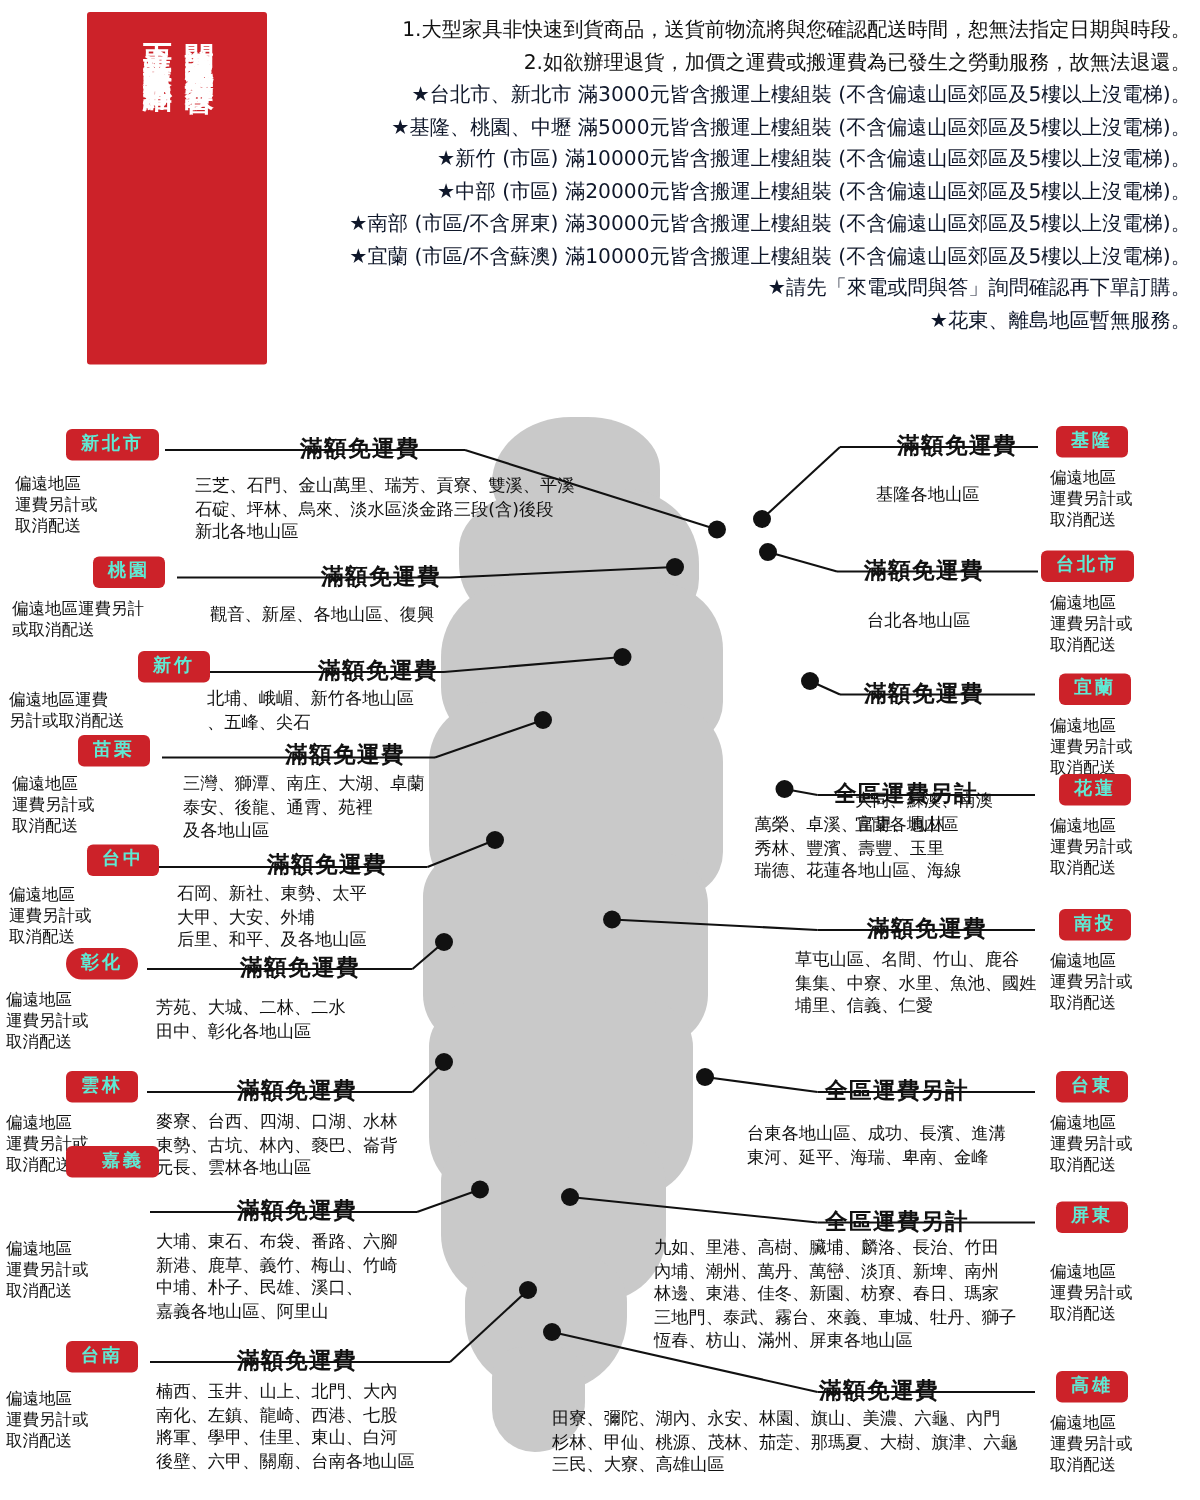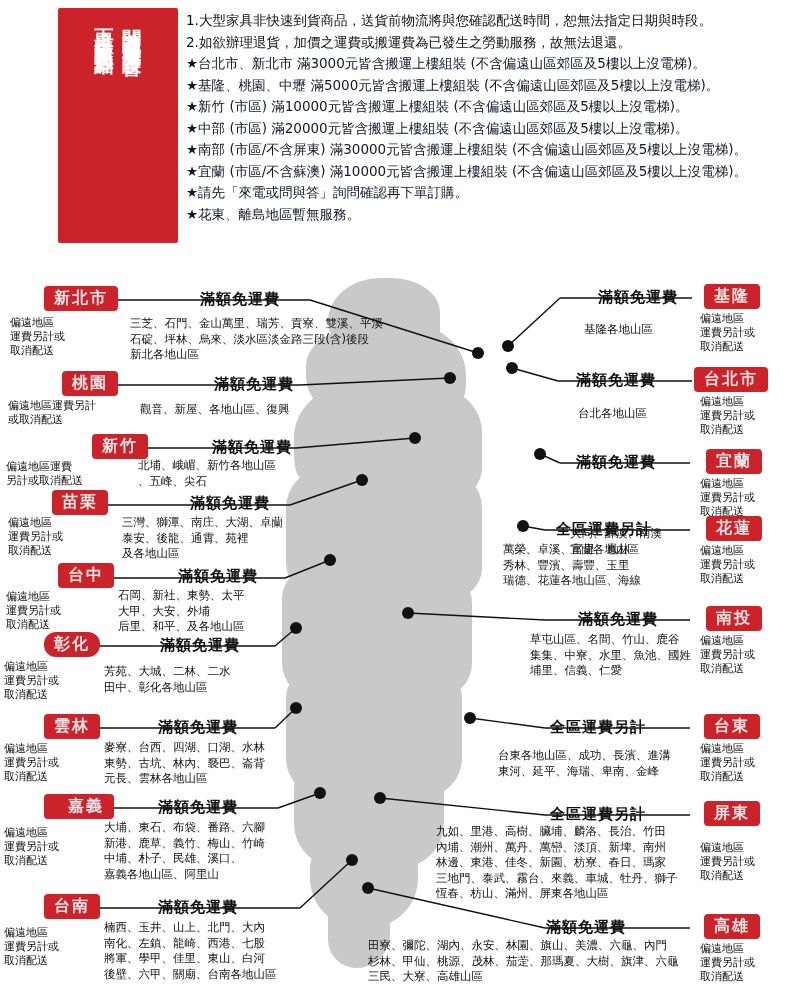--- a/index.html
+++ b/index.html
@@ -26,21 +26,21 @@
   }
   .badge-col{
     writing-mode:vertical-rl;
     text-orientation:upright;
     font-size:19px;font-weight:bold;letter-spacing:3px;
     line-height:1.15;
     margin:0 3px;
     height:218px;
   }
   #notice-lines{
-    flex:1;padding:10px 6px 0 4px;
+    flex:1;padding:10px 6px 0 4px;text-align:right;
   }
   .nline{
     font-size:13.5px;line-height:21.5px;white-space:nowrap;
     letter-spacing:0px;
   }
   .nline.star{color:#0f172a;}
   .nline.num{color:#111;}
 
   
   #map-area{position:absolute;left:0;top:268px;width:800px;height:732px;}
@@ -48,22 +48,22 @@
   #island{
     position:absolute;left:270px;top:10px;width:260px;height:700px;
   }
   .blob{
     position:absolute;background:#c9c9c9;
   }
 
   
   .pill{
     position:absolute;
-    background:#cc2229;color:#e5e5e5;
-    font-size:16px;font-weight:bold;letter-spacing:2px;
+    background:#cc2229;color:#5eead4;
+    font-size:12px;font-weight:bold;letter-spacing:2px;
     padding:3px 10px 4px;border-radius:4px;
     white-space:nowrap;line-height:1.15;
   }
   
   .freetxt{
     position:absolute;font-size:15px;font-weight:bold;color:#111;
     white-space:nowrap;letter-spacing:1px;
   }
   
   .note{
@@ -223,21 +223,21 @@
 
   <div class="pill" style="left:44px;top:446px;">雲林</div>
   <div class="freetxt" style="left:158px;top:450px;">滿額免運費</div>
   <div class="note" style="left:4px;top:474px;white-space:pre;">偏遠地區
 運費另計或
 取消配送</div>
   <div class="detail" style="left:104px;top:472px;white-space:pre;">麥寮、台西、四湖、口湖、水林
 東勢、古坑、林內、褻巴、崙背
 元長、雲林各地山區</div>
 
-  <div class="pill" style="left:44px;top:526px;padding-left:24px;">嘉義</div>
+  <div class="pill" style="left:44px;top:496px;padding-left:24px;">嘉義</div>
   <div class="freetxt" style="left:158px;top:530px;">滿額免運費</div>
   <div class="note" style="left:4px;top:558px;white-space:pre;">偏遠地區
 運費另計或
 取消配送</div>
   <div class="detail" style="left:104px;top:552px;white-space:pre;">大埔、東石、布袋、番路、六腳
 新港、鹿草、義竹、梅山、竹崎
 中埔、朴子、民雄、溪口、
 嘉義各地山區、阿里山</div>
 
   <div class="pill" style="left:44px;top:626px;">台南</div>

